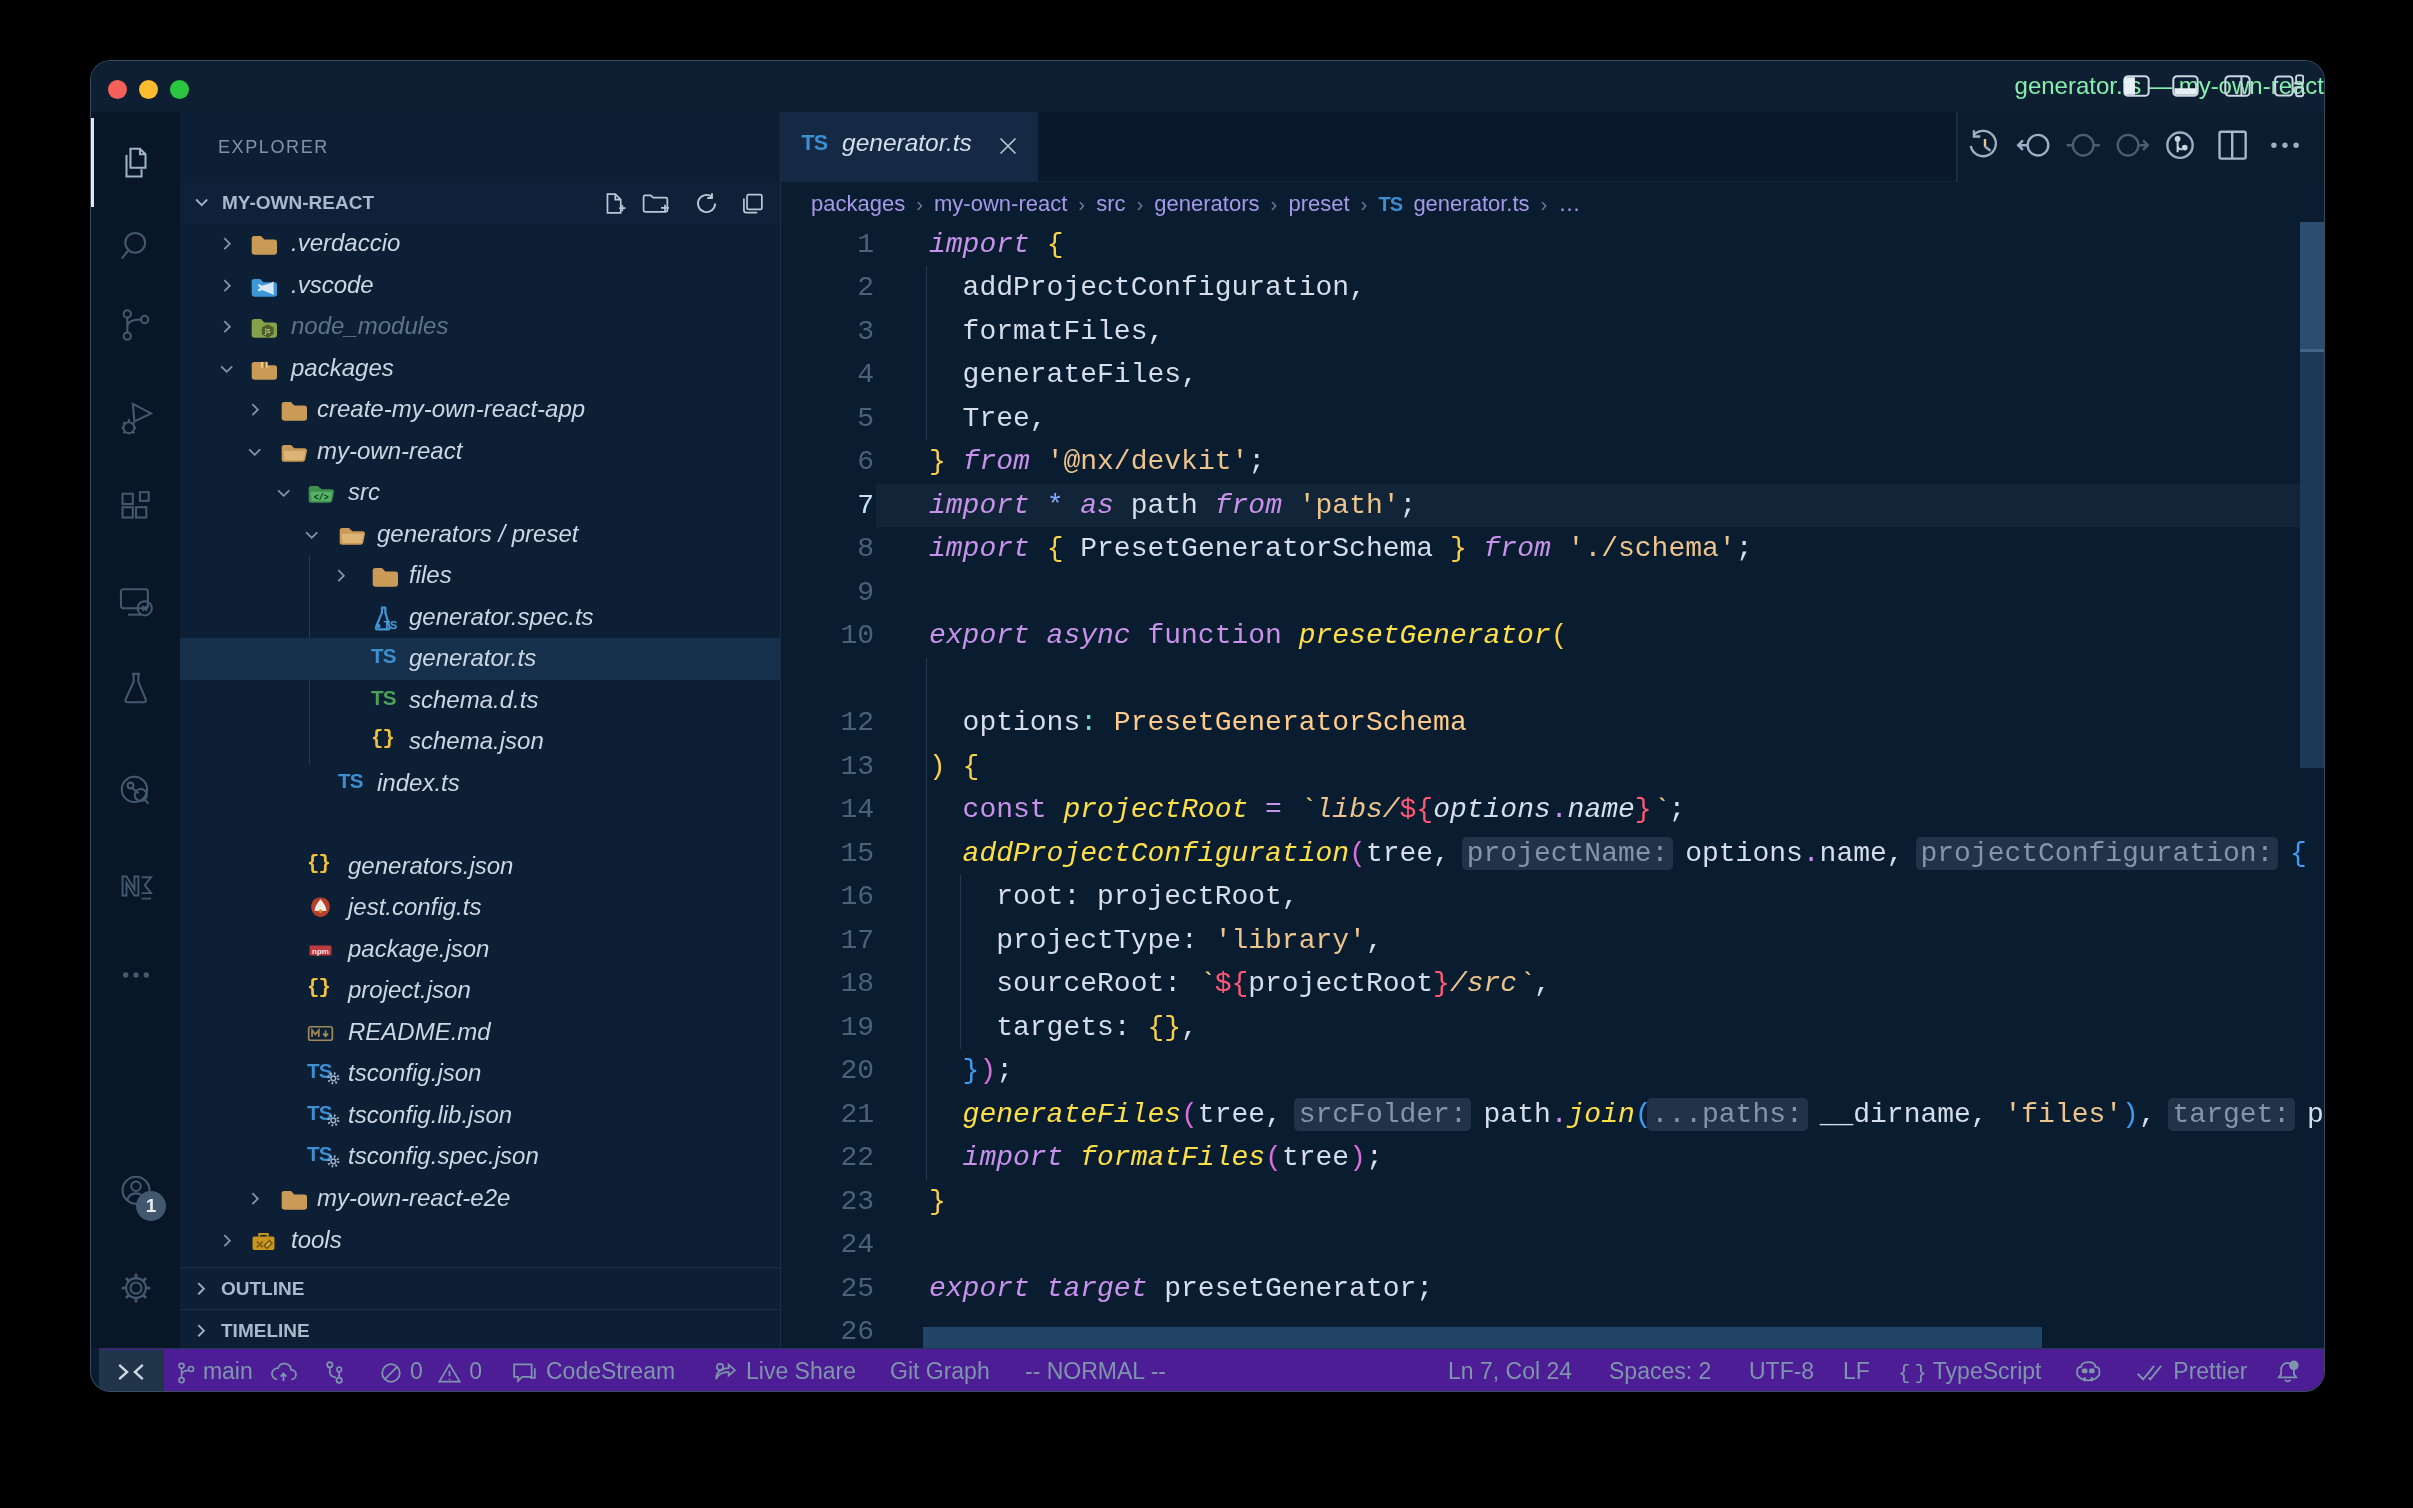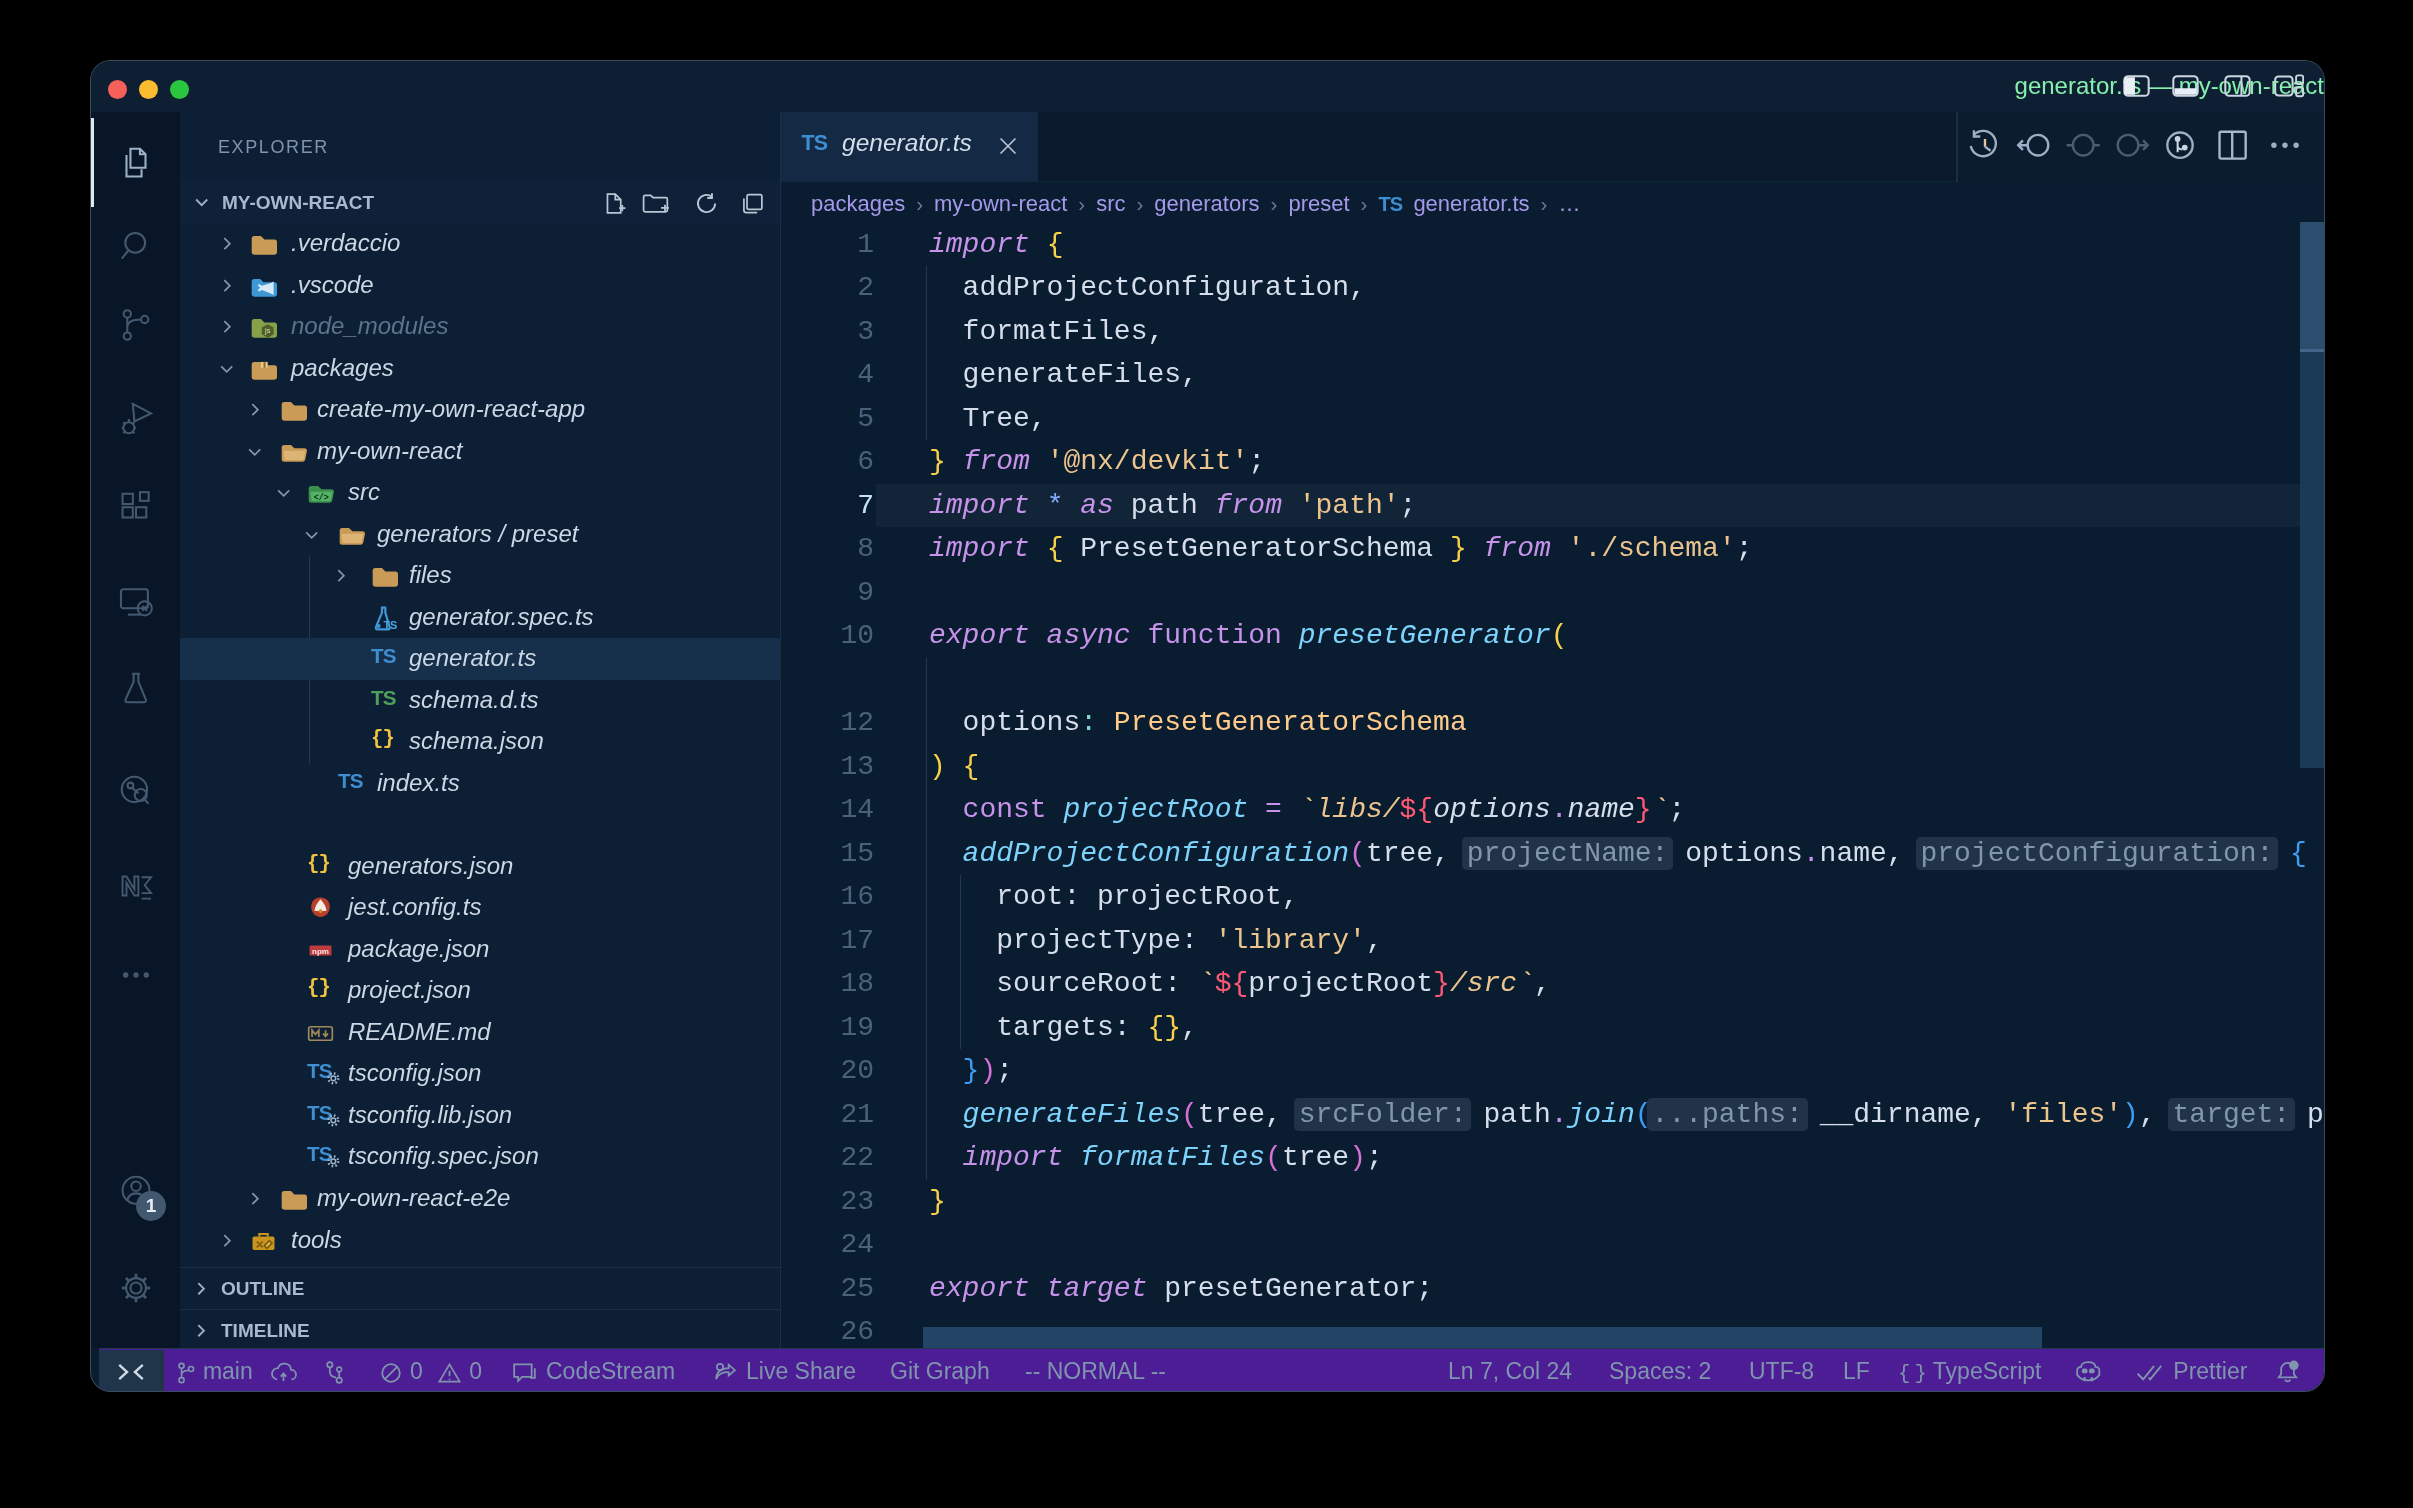--- a/index.html
+++ b/index.html
@@ -46,21 +46,21 @@
                  color:#a599e9; white-space:nowrap; }
   #breadcrumbs .sep { color:#6f7c9b; padding:0 11px; font-size:20.6px; }
   
   #code { position:absolute; left:0; top:65px; width:100%; height:1075px;
           font-family:"Liberation Mono", monospace; font-size:28px; }
   .cl { position:absolute; left:0; width:100%; height:43px; line-height:43px; white-space:pre; }
   .cl .num { position:absolute; left:0; top:0; width:93px; text-align:right; color:#49627a; }
   .cl .src { position:absolute; left:148px; top:0; }
   .k  { color:#c792ea; font-style:italic; }
   .kw { color:#c792ea; }
-  .fn { color:#7dd3fc; font-style:italic;margin-top:36px; }
+  .fn { color:#fde047; font-style:italic;margin-top:36px; }
   .s  { color:#ecc48d; }
   .si { color:#ecc48d; font-style:italic; }
   .ty { color:#ffcb8b; }
   .b1 { color:#f8d04a; }
   .b2 { color:#d670d6; }
   .b3 { color:#3d9df2; }
   .tx { color:#ff5874; }
   .w  { color:#d6deeb; }
   .wi { color:#d6deeb; font-style:italic; }
   .tc { color:#7fdbca; }

